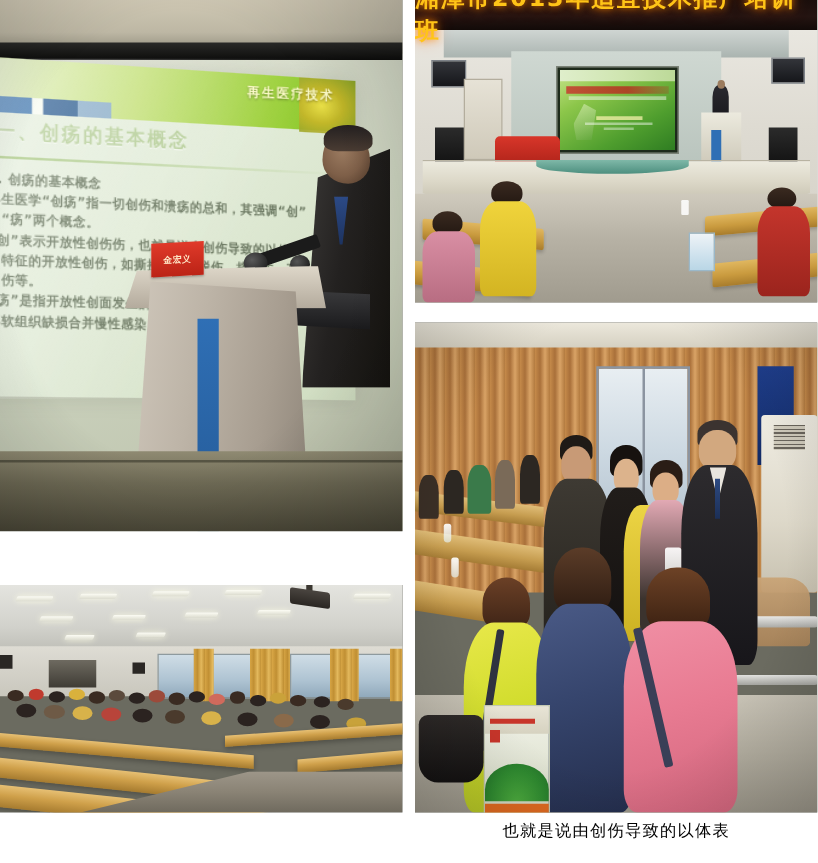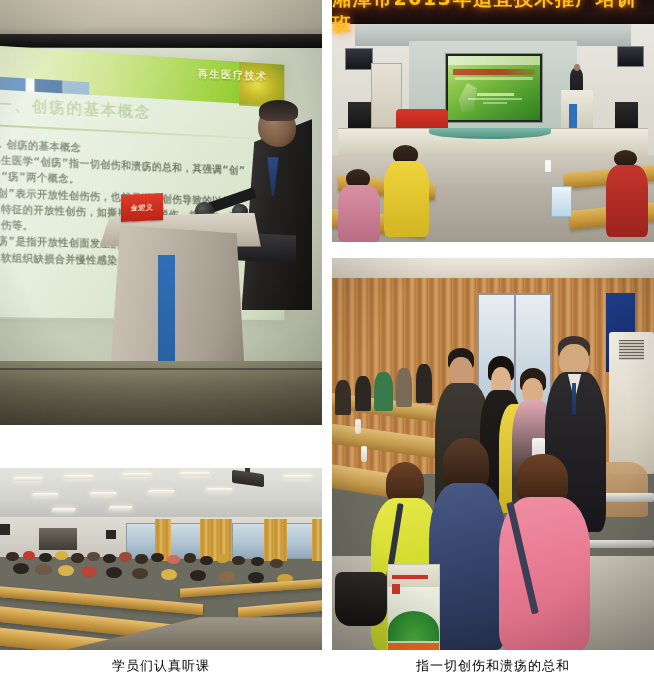--- a/index.html
+++ b/index.html
@@ -664,21 +664,20 @@
 
       <div class="p3-desk" style="left:-2%;top:70%;width:65%;height:6%;transform:skewY(5deg);"></div>
       <div class="p3-desk" style="left:56%;top:63%;width:50%;height:5%;transform:skewY(-4deg);"></div>
       <div class="p3-desk" style="left:-4%;top:82%;width:72%;height:9%;transform:skewY(6deg);"></div>
       <div class="p3-desk" style="left:74%;top:74%;width:32%;height:6%;transform:skewY(-5deg);"></div>
       <div class="p3-desk" style="left:-6%;top:94%;width:78%;height:10%;transform:skewY(6deg);"></div>
 
       <div class="p3-floor" style="clip-path:polygon(62% 0%, 100% 0%, 100% 100%, 20% 100%);"></div>
     </div>
   </div>
-  <div class="caption" id="cap-hall">学员们认真听课</div>
 
   <div class="photo-cell" id="cell-discussion">
     <div class="photo">
       <div class="p4-ceil"></div>
       <div class="p4-curtainwall"></div>
       <div class="p4-win"></div>
       <div class="p4-banner"></div>
       <div class="p4-ac"></div>
       <div class="p4-ac-grille"></div>
 
@@ -749,15 +748,15 @@
         <div class="p4-bag-top"></div>
         <div class="p4-bag-mid"></div>
         <div class="p4-bag-logo"></div>
         <div class="p4-bag-globe"></div>
         <div class="p4-bag-strip"></div>
       </div>
 
       <div class="p4-vign"></div>
     </div>
   </div>
-  <div class="caption" id="cap-discussion">指一切创伤和溃疡的总和</div>
+  <div class="caption" id="cap-discussion">也就是说由创伤导致的以体表</div>
 
 </div>
 
 </body></html>

